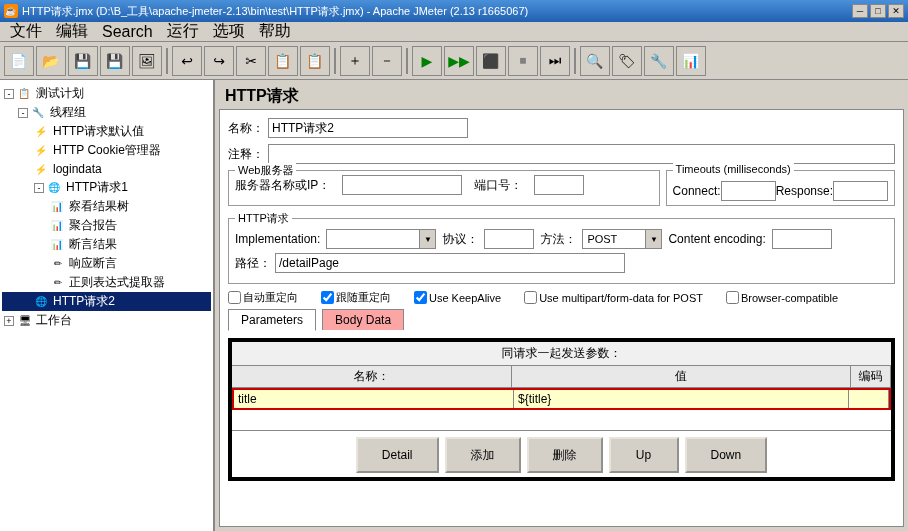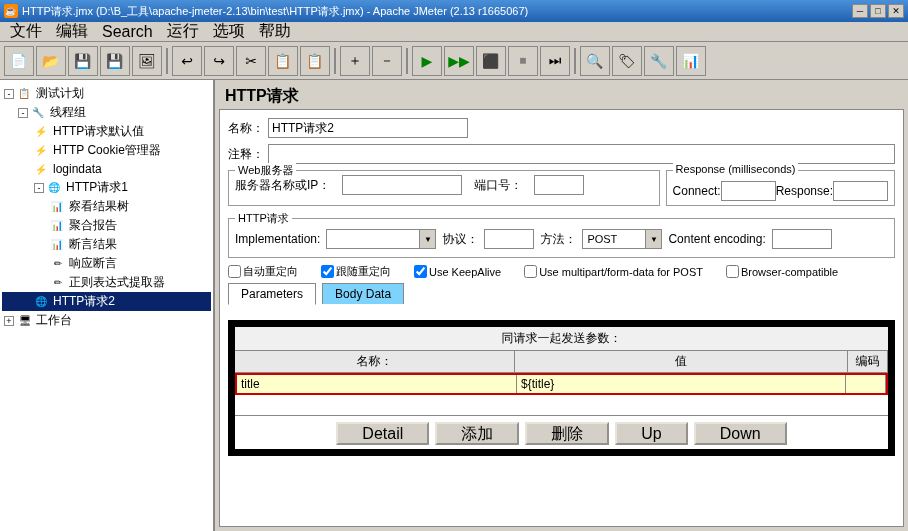--- a/index.html
+++ b/index.html
@@ -267,35 +267,35 @@
 
     
     .tabs-bar {
       display: flex;
       gap: 6px;
       margin-bottom: 0;
     }
     .tab {
       padding: 3px 12px;
       border: 1px solid #888;
-      background: #7dd3fc;
+      background: #fca5a5;
       cursor: pointer;
       font-size: 12px;
       border-bottom: none;
     }
     .tab.active {
       background: white;
       border-bottom: 1px solid white;
       margin-bottom: -1px;
     }
 
     
     .params-area {
-      border: 7px solid #000000;
-      margin-top: 16px;
+      border: 4px solid #000000;
+      margin-top: 8px;
     }
     .params-header-row {
       text-align: center;
       padding: 3px;
       font-size: 12px;
       border-bottom: 1px solid #888;
       background: #f0f0f0;
     }
     .params-col-headers {
       display: flex;
@@ -326,26 +326,26 @@
     
     .bottom-buttons {
       display: flex;
       justify-content: center;
       gap: 6px;
       padding: 6px 4px 4px;
       background: white;
       border-top: 1px solid #888;
     }
     .action-btn {
-      height: 23px;
+      height: 36px;
       min-width: 70px;
       padding: 0 24px;
       background: #d4d0c8;
       border: 2px outset #e8e4dc;
-      font-size: 16px;
+      font-size: 12px;
       cursor: pointer;
     }
   </style>
 </head>
 <body>
 
 <div class="title-bar">
   <div class="title-bar-left">
     <div class="title-bar-icon">
       <span>☕</span>
@@ -477,21 +477,21 @@
         <div class="fieldset-like" style="flex:1; position:relative;">
           <span class="fieldset-legend">Web服务器</span>
           <div class="web-server-row">
             <span class="form-label">服务器名称或IP：</span>
             <input class="form-input" style="width: 120px;" type="text" value="">
             <span class="form-label">端口号：</span>
             <input class="form-input" style="width: 50px;" type="text" value="">
           </div>
         </div>
         <div class="fieldset-like" style="padding-top:10px; position:relative;">
-          <span class="fieldset-legend">Response (milliseconds)</span>
+          <span class="fieldset-legend">Timeouts (milliseconds)</span>
           <div class="timeout-row">
             <span class="form-label">Connect:</span>
             <input class="form-input" style="width: 55px;" type="text" value="">
             <span class="form-label">Response:</span>
             <input class="form-input" style="width: 55px;" type="text" value="">
           </div>
         </div>
       </div>
 
       <div class="fieldset-like" style="padding-top:10px; position:relative; margin-bottom:6px;">
@@ -510,20 +510,24 @@
           <span class="form-label">方法：</span>
           <div class="select-combo" style="width:80px;">
             <span class="select-inner">POST</span>
             <span class="select-arrow">▼</span>
           </div>
 
           <span class="form-label">Content encoding:</span>
           <input class="form-input" style="width: 60px;" type="text" value="">
         </div>
 
+        <div class="form-row">
+          <span class="form-label">路径：</span>
+          <input class="form-input" style="width: 350px;" type="text" value="/detailPage">
+        </div>
       </div>
 
       <div class="checkbox-row">
         <label class="cb-item">
           <input type="checkbox" style="">
           <span>自动重定向</span>
         </label>
         <label class="cb-item">
           <input type="checkbox" checked="" style="">
           <span>跟随重定向</span>

